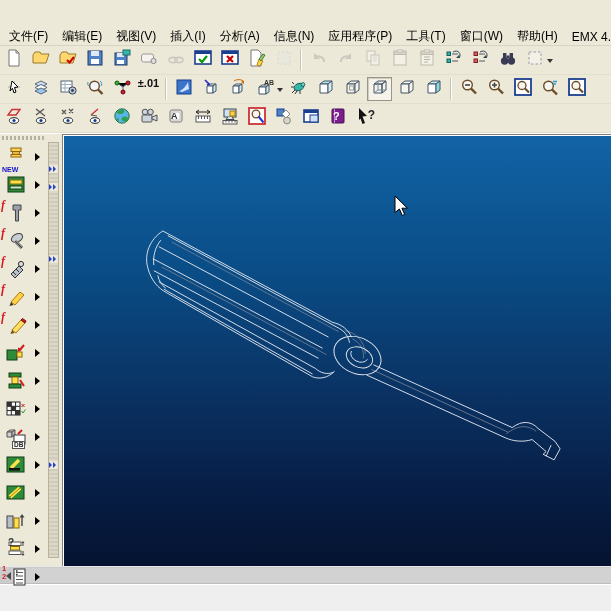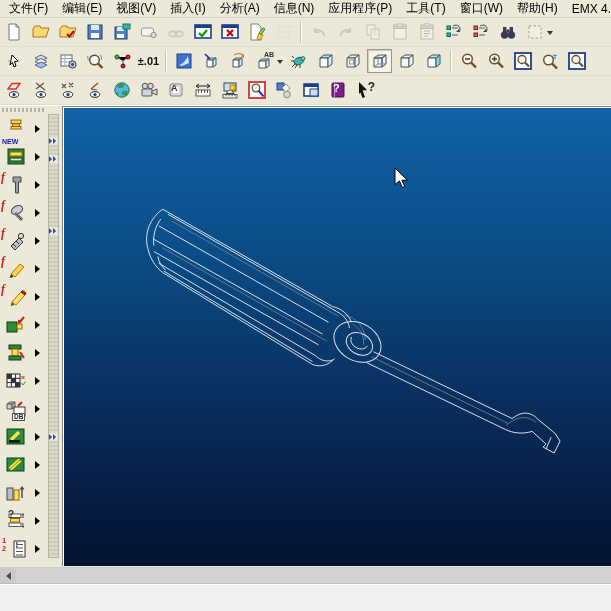--- a/index.html
+++ b/index.html
@@ -2,27 +2,27 @@
 <html><head>
 <meta charset="utf-8">
 <style>
   html,body{margin:0;padding:0;}
   body{width:611px;height:611px;overflow:hidden;background:#ece9d8;
        font-family:"Liberation Sans","DejaVu Sans",sans-serif;position:relative;}
   #win{width:611px;height:611px;display:flex;flex-direction:column;}
 
   
   .menubar{height:17px;display:flex;align-items:center;background:#ece9d8;
-           border-bottom:1px solid #d8d4c4;padding-left:2px;flex:0 0 auto;}
+           border-bottom:1px solid #d8d4c4;padding-left:2px;flex:0 0 auto;margin-top:28px;}
   .menu-item{font-size:12px;color:#000;padding:1px 7px;white-space:nowrap;cursor:default;}
 
   
   .toolbar{height:28px;display:flex;align-items:center;background:#ece9d8;flex:0 0 auto;
            border-bottom:1px solid #e2dfce;overflow:hidden;}
-  .tbtn{position:relative;width:25px;height:24px;flex:0 0 auto;display:flex;align-items:center;justify-content:center;
+  .tbtn{position:relative;width:25px;height:24px;flex:0 0 auto;display:flex;align-items:flex-start;justify-content:center;
         background:transparent;border:1px solid transparent;padding:0;margin:0 1px;}
   .tbtn .ig{width:18px;height:18px;display:block;}
   .tbtn.disabled{opacity:.38;filter:grayscale(90%);}
   .tbtn.pressed{border:1px solid #9a958a;background:#f6f4ea;box-shadow:inset 1px 1px 1px #cfcabb;}
   .tsep{width:1px;height:22px;background:#c9c4b2;border-right:1px solid #fff;margin:0 3px;flex:0 0 auto;}
   .ictx{position:absolute;pointer-events:none;line-height:1;}
   .t-pm{position:static;font-weight:bold;font-size:11px;color:#111;}
   .t-ab{top:1px;right:2px;font-weight:bold;font-size:7px;color:#333;}
   .t-a{top:5px;left:7px;font-size:9px;color:#333;font-weight:bold;}
   .t-q{top:4px;left:7px;font-size:11px;color:#fff;font-weight:bold;}

